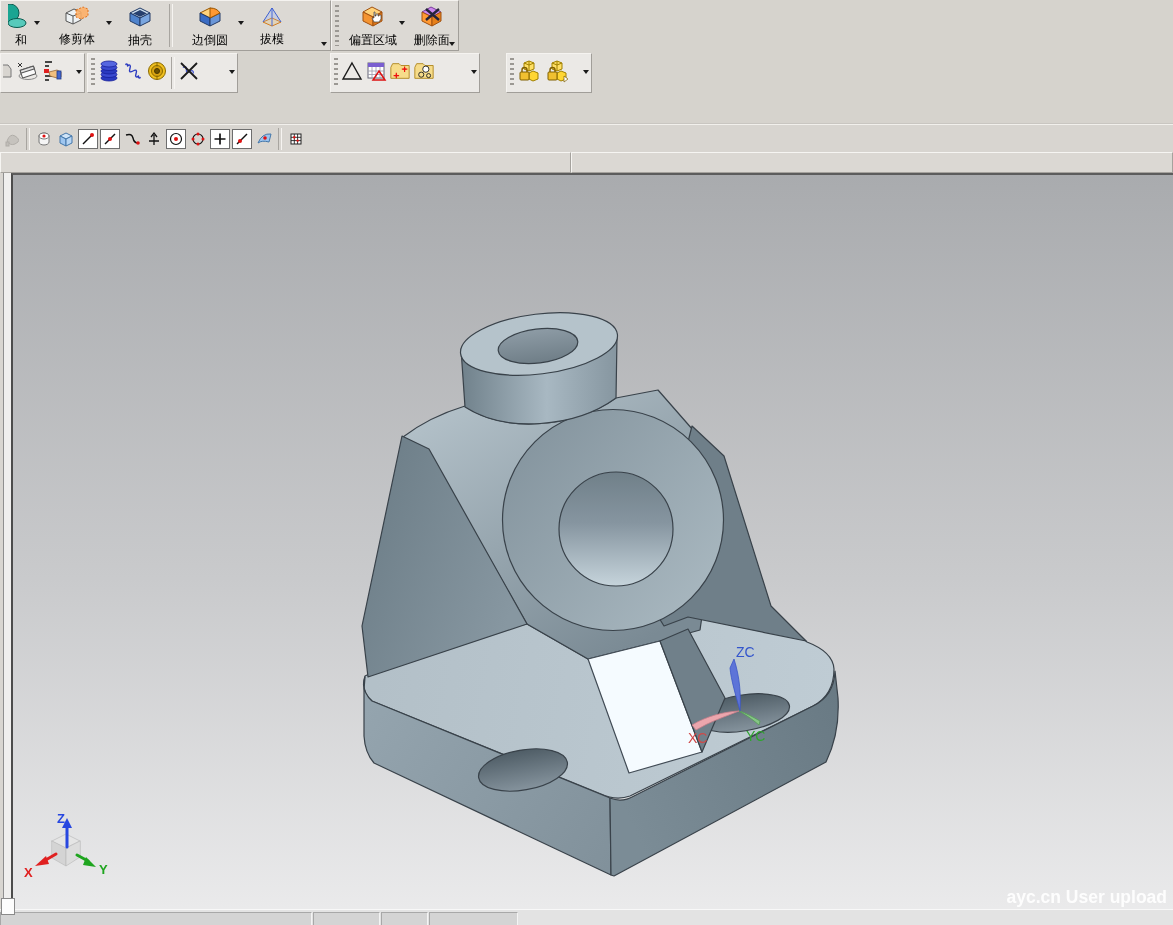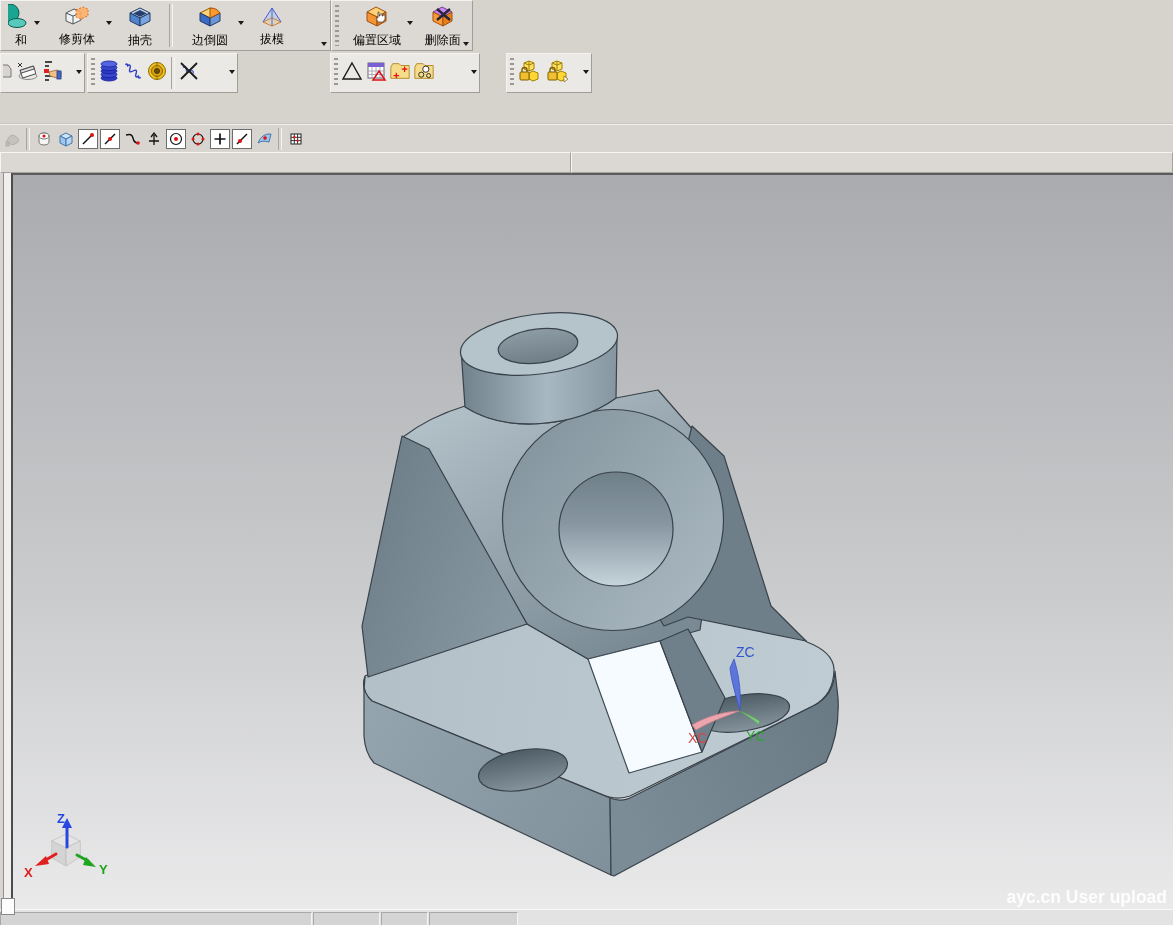--- a/index.html
+++ b/index.html
@@ -109,21 +109,21 @@
             <path d="M4 18 L13 14 L22 18 L13 22 Z" fill="#ffe0a0" stroke="#dd7700"></path>
             <path d="M13 4 L4 18 M13 4 L22 18 M13 4 L13 22" fill="none" stroke="#3355cc"></path>
             <path d="M13 4 L4 18 L13 22 L22 18 Z" fill="#88aaff" opacity="0.25"></path>
           </svg>
           </span>
         <span class="tb-label">拔模</span>
       </div>
       <span class="caret overflow-caret"></span>
     </div>
 
-    <div class="panel" style="left:331px;top:0;width:142px;height:51px;">
+    <div class="panel" style="left:331px;top:0;width:128px;height:51px;">
       <div class="grip"></div>
       <div class="tbtn" style="width:74px;">
         <span class="ic">
           <svg width="26" height="26" viewBox="0 0 26 26">
             <path d="M3 8 L12 3 L22 8 L13 13 Z" fill="#ffd27a" stroke="#a05010"></path>
             <path d="M3 8 v9 l10 5 v-9 z" fill="#f49432" stroke="#a05010"></path>
             <path d="M22 8 v9 l-9 5 v-9 z" fill="#e07818" stroke="#a05010"></path>
             <path d="M14 8 v6 h-2 l2 4 h5 l2-3 v-4 h-2 v1 h-1 v-2 h-2 v2 h-1 v-4 z" fill="#fff" stroke="#444" stroke-width="0.7"></path>
           </svg>
           </span>

